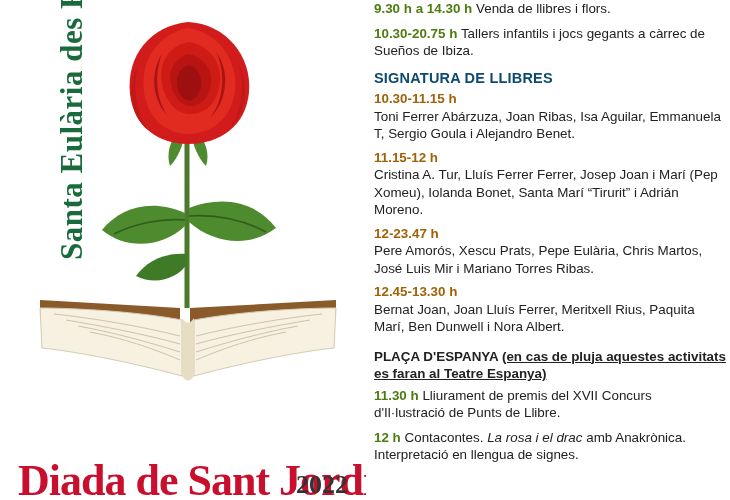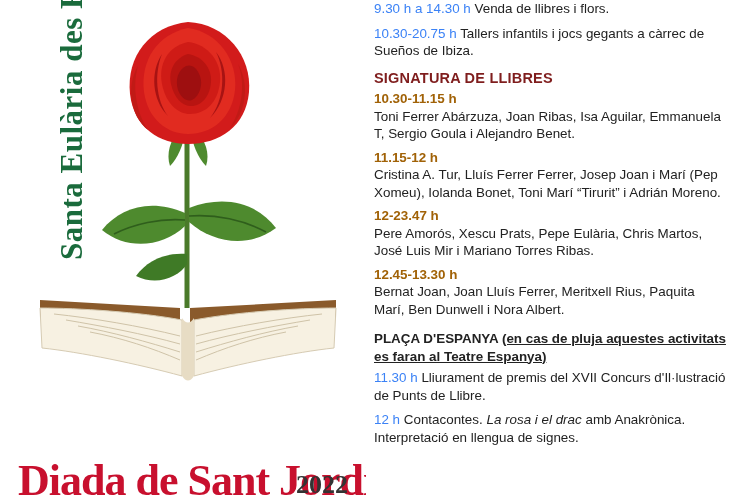--- a/index.html
+++ b/index.html
@@ -83,28 +83,28 @@
     height: 500px;
     font-size: 13.4px;
     line-height: 17.5px;
     color: #222222;
   }
 
   .entry {
     margin-bottom: 7px;
   }
   .entry .time {
-    color: #3b82f6;
-    font-weight: normal;
+    color: #4d7c0f;
+    font-weight: bold;
   }
   .entry .txt {
     color: #222222;
   }
   .section-head {
-    color: #7f1d1d;
+    color: #0c4a6e;
     font-weight: bold;
     font-size: 14.5px;
     letter-spacing: 0.2px;
     margin-top: 10px;
     margin-bottom: 3px;
   }
   .sig-block {
     margin-bottom: 6px;
   }
   .sig-block .time {
@@ -206,21 +206,21 @@
 
   <div class="section-head">SIGNATURA DE LLIBRES</div>
 
   <div class="sig-block">
     <span class="time">10.30-11.15 h</span>
     <span class="names">Toni Ferrer Abárzuza, Joan Ribas, Isa Aguilar, Emmanuela T, Sergio Goula i Alejandro Benet.</span>
   </div>
 
   <div class="sig-block">
     <span class="time">11.15-12 h</span>
-    <span class="names">Cristina A. Tur, Lluís Ferrer Ferrer, Josep Joan i Marí (Pep Xomeu), Iolanda Bonet, Toni Marí “Tirurit” i Adrián Moreno.</span>
+    <span class="names">Cristina A. Tur, Lluís Ferrer Ferrer, Josep Joan i Marí (Pep Xomeu), Iolanda Bonet, Santa Marí “Tirurit” i Adrián Moreno.</span>
   </div>
 
   <div class="sig-block">
     <span class="time">12-23.47 h</span>
     <span class="names">Pere Amorós, Xescu Prats, Pepe Eulària, Chris Martos, José Luis Mir i Mariano Torres Ribas.</span>
   </div>
 
   <div class="sig-block">
     <span class="time">12.45-13.30 h</span>
     <span class="names">Bernat Joan, Joan Lluís Ferrer, Meritxell Rius, Paquita Marí, Ben Dunwell i Nora Albert.</span>

